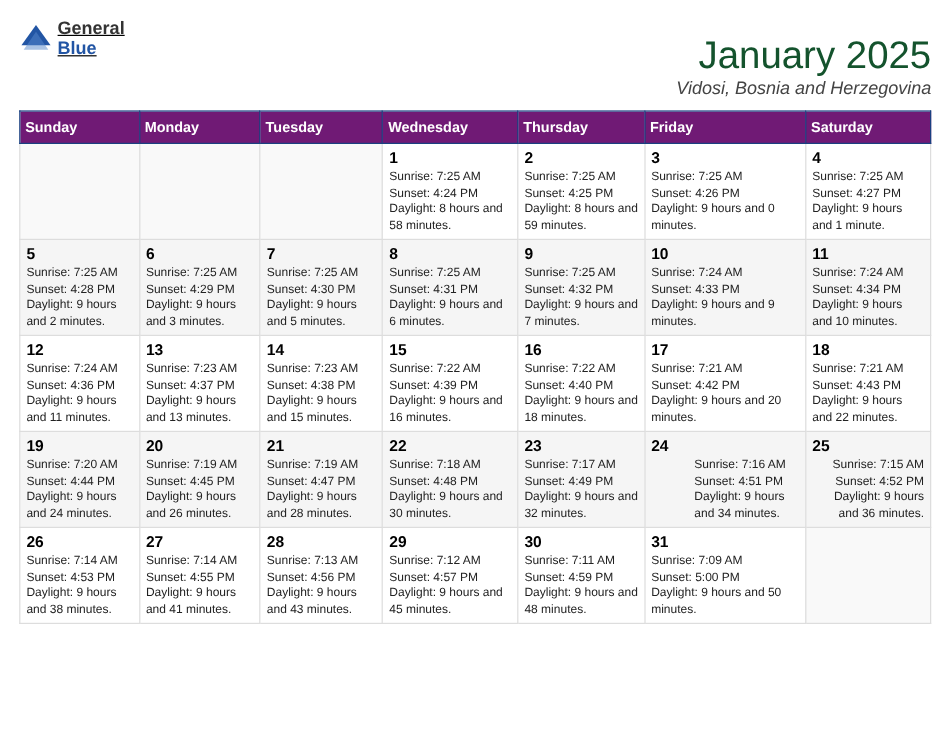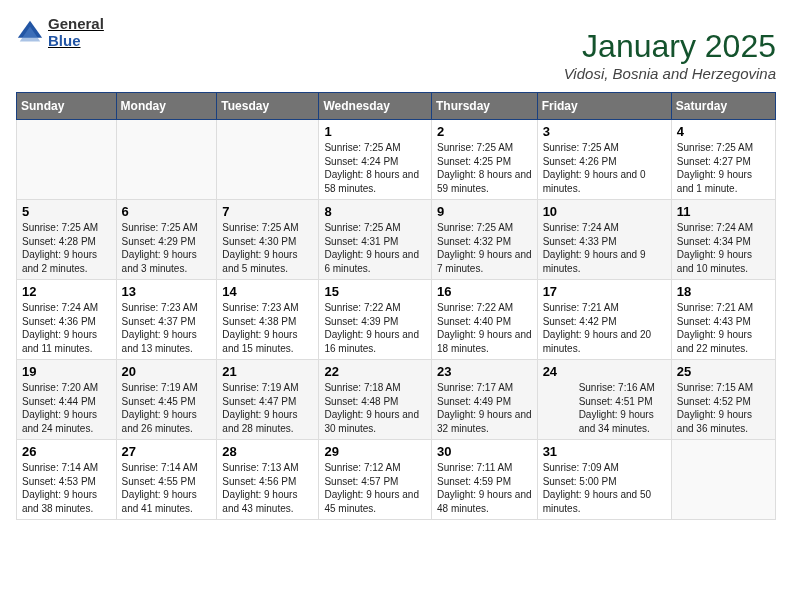--- a/index.html
+++ b/index.html
@@ -54,21 +54,21 @@
       font-size: 15px;
       color: #444;
       font-style: italic;
     }
     table {
       width: 100%;
       border-collapse: collapse;
       font-size: 11px;
     }
     thead tr {
-      background: #737373;
+      background: #701a75;
       color: #fff;
     }
     thead th {
       padding: 6px 4px;
       text-align: left;
       font-size: 12px;
       font-weight: bold;
       border: 1px solid #1a4080;
     }
     tbody tr {
@@ -283,21 +283,21 @@
 Daylight: 9 hours and 32 minutes.</div>
         </td>
         <td>
           <span class="day-num">24</span>
           <div class="day-info" style="white-space: pre-line; margin-left: 36px;">Sunrise: 7:16 AM
 Sunset: 4:51 PM
 Daylight: 9 hours and 34 minutes.</div>
         </td>
         <td>
           <span class="day-num">25</span>
-          <div class="day-info" style="white-space: pre-line;">Sunrise: 7:15 AM
+          <div class="day-info" style="white-space: pre-line; text-align: right;">Sunrise: 7:15 AM
 Sunset: 4:52 PM
 Daylight: 9 hours and 36 minutes.</div>
         </td>
       </tr>
       <tr>
         <td>
           <span class="day-num">26</span>
           <div class="day-info" style="white-space: pre-line;">Sunrise: 7:14 AM
 Sunset: 4:53 PM
 Daylight: 9 hours and 38 minutes.</div>

